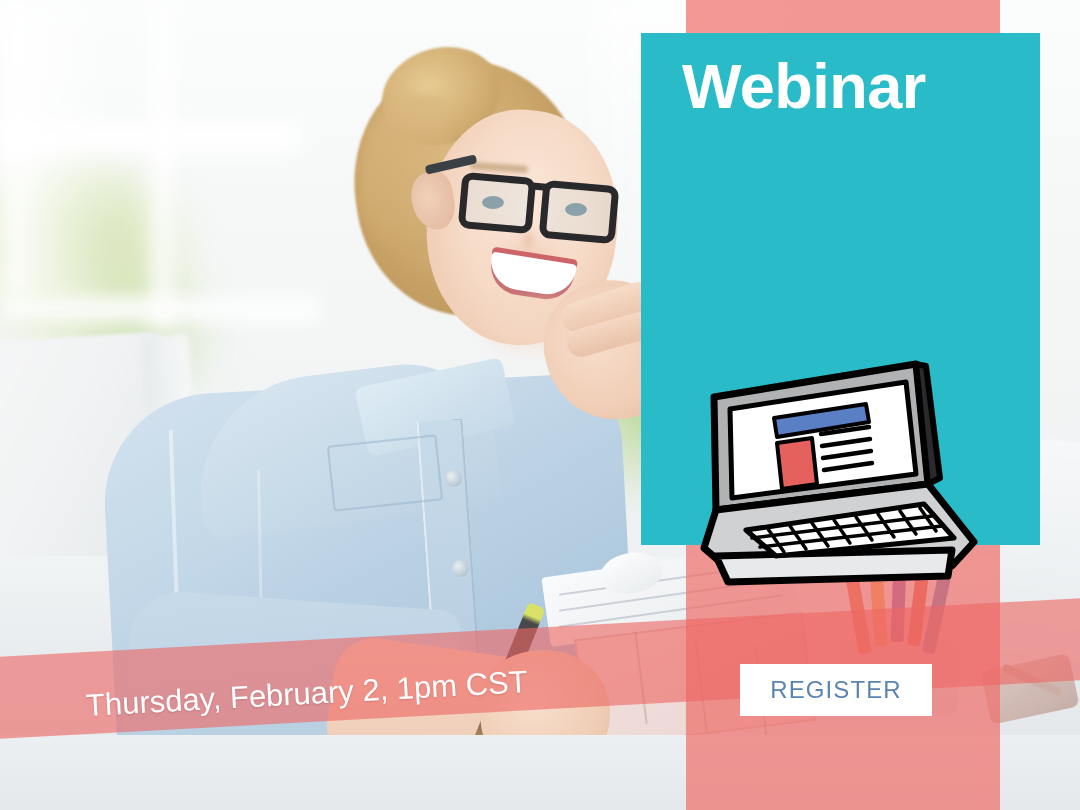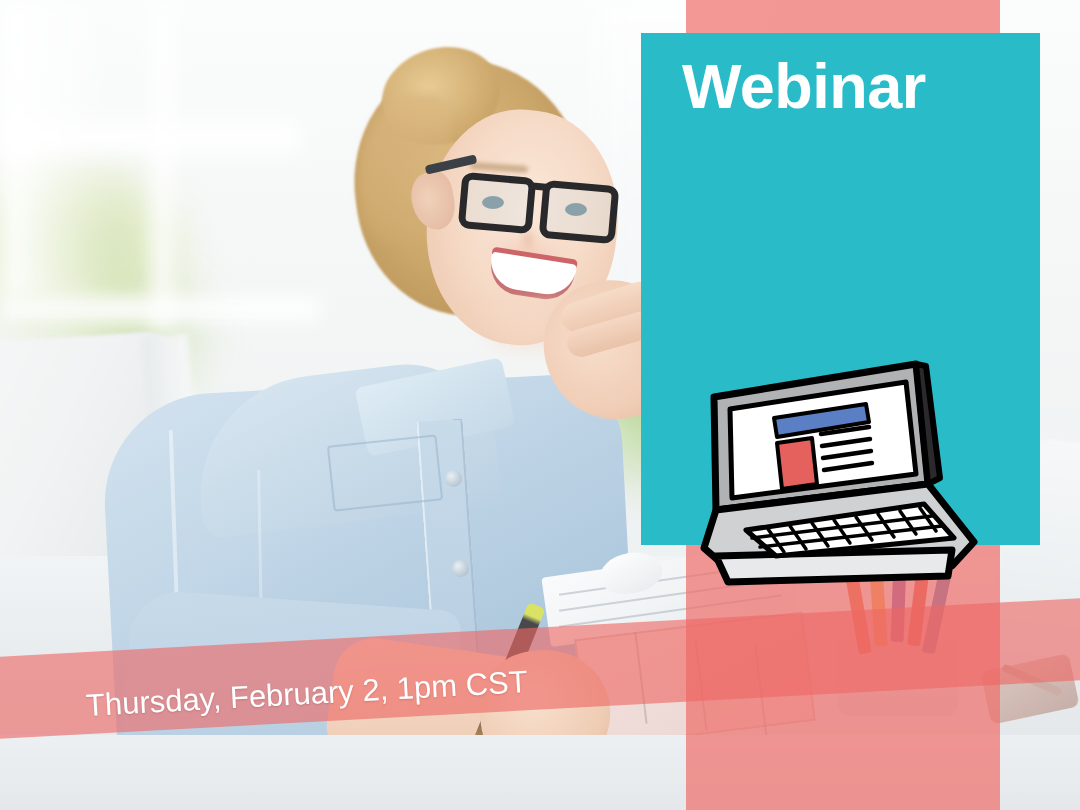--- a/index.html
+++ b/index.html
@@ -397,14 +397,15 @@
         <line x1="188" y1="162" x2="204" y2="185"></line>
         <line x1="210" y1="159" x2="226" y2="182"></line>
         <line x1="230" y1="156" x2="246" y2="179"></line>
       </g>
     </svg>
   </div>
 
   <div class="band"></div>
   <div class="band-text">Thursday, February 2, 1pm CST</div>
 
+  <button class="register-btn">REGISTER</button>
 
 </div>
 
 </body></html>

